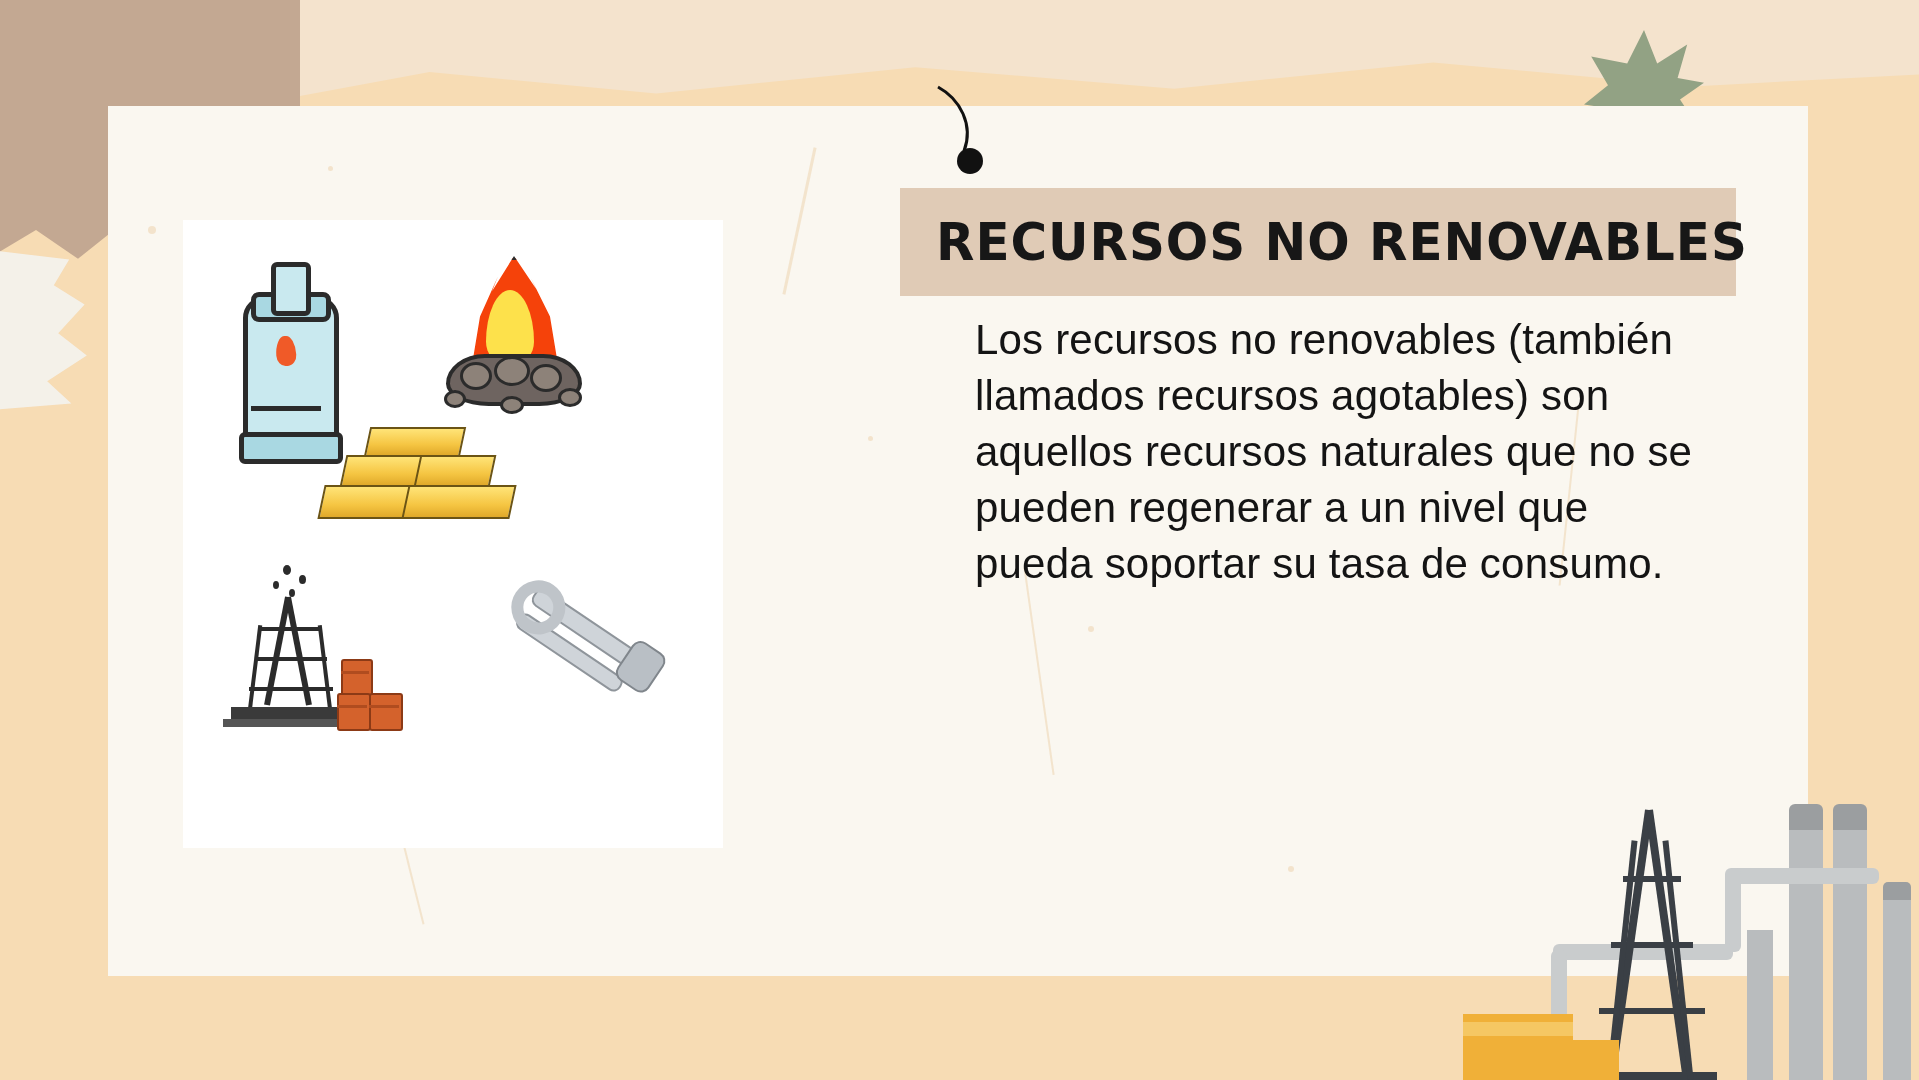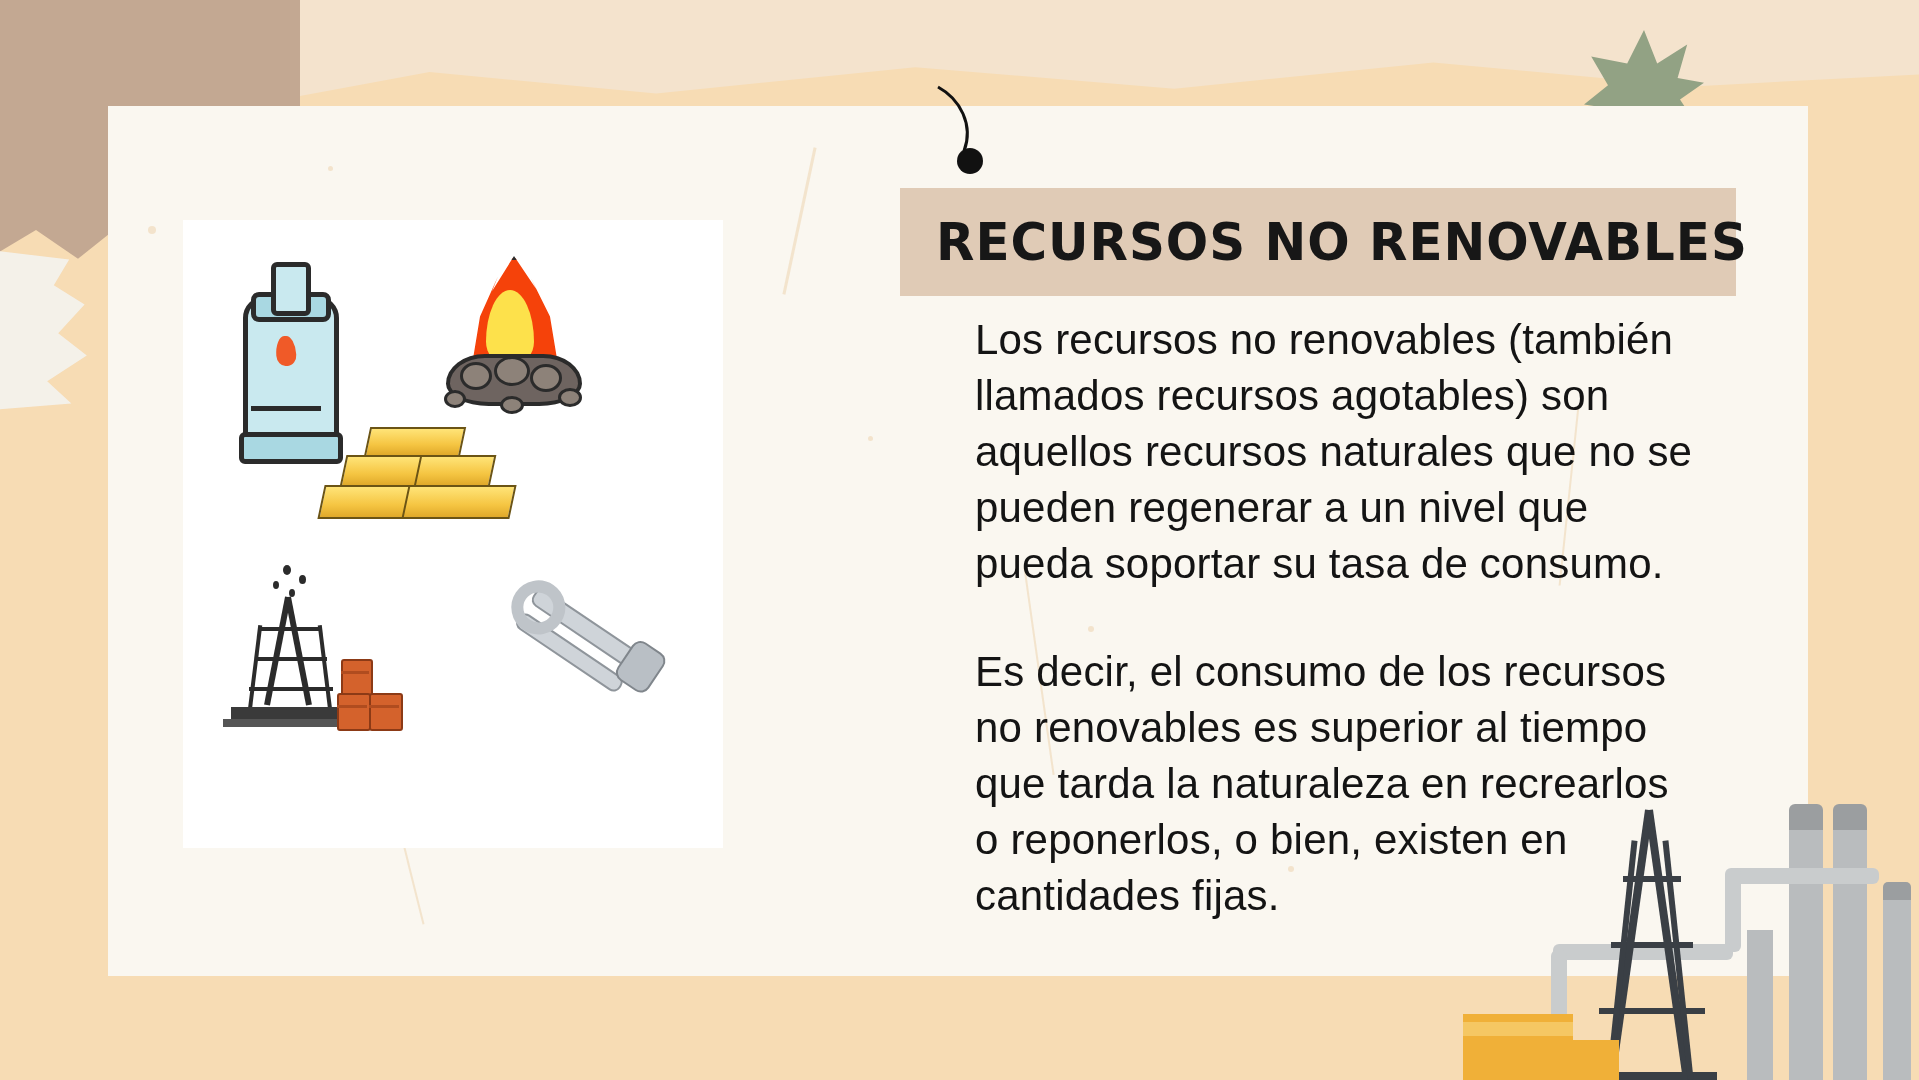--- a/index.html
+++ b/index.html
@@ -387,21 +387,20 @@
 
   </div>
 
   <div class="title-band">
     <div class="title-text">RECURSOS NO RENOVABLES</div>
   </div>
 
   <div class="body-col">
     <p>Los recursos no renovables (también llamados recursos agotables) son aquellos recursos naturales que no se pueden regenerar a un nivel que pueda soportar su tasa de consumo.</p>
     <div class="body-gap"></div>
-    <p>Es decir, el consumo de los recursos no renovables es superior al tiempo que tarda la naturaleza en recrearlos o reponerlos, o bien, existen en cantidades fijas.</p>
   </div>
 
   <div class="refinery">
     <div class="ref-tower" style="right:96px;  bottom:0;   width:34px; height:250px;"></div>
     <div class="ref-tower" style="right:52px;  bottom:0;   width:34px; height:250px;"></div>
     <div class="ref-tower-dark" style="right:96px; bottom:250px; width:34px; height:26px; border-radius:6px 6px 0 0;"></div>
     <div class="ref-tower-dark" style="right:52px; bottom:250px; width:34px; height:26px; border-radius:6px 6px 0 0;"></div>
     <div class="ref-tower" style="right:8px;   bottom:0;   width:28px; height:180px;"></div>
     <div class="ref-tower" style="right:146px; bottom:0;   width:26px; height:150px;"></div>
     <div class="ref-pipe" style="right:40px;  bottom:196px; width:150px; height:16px;"></div>

